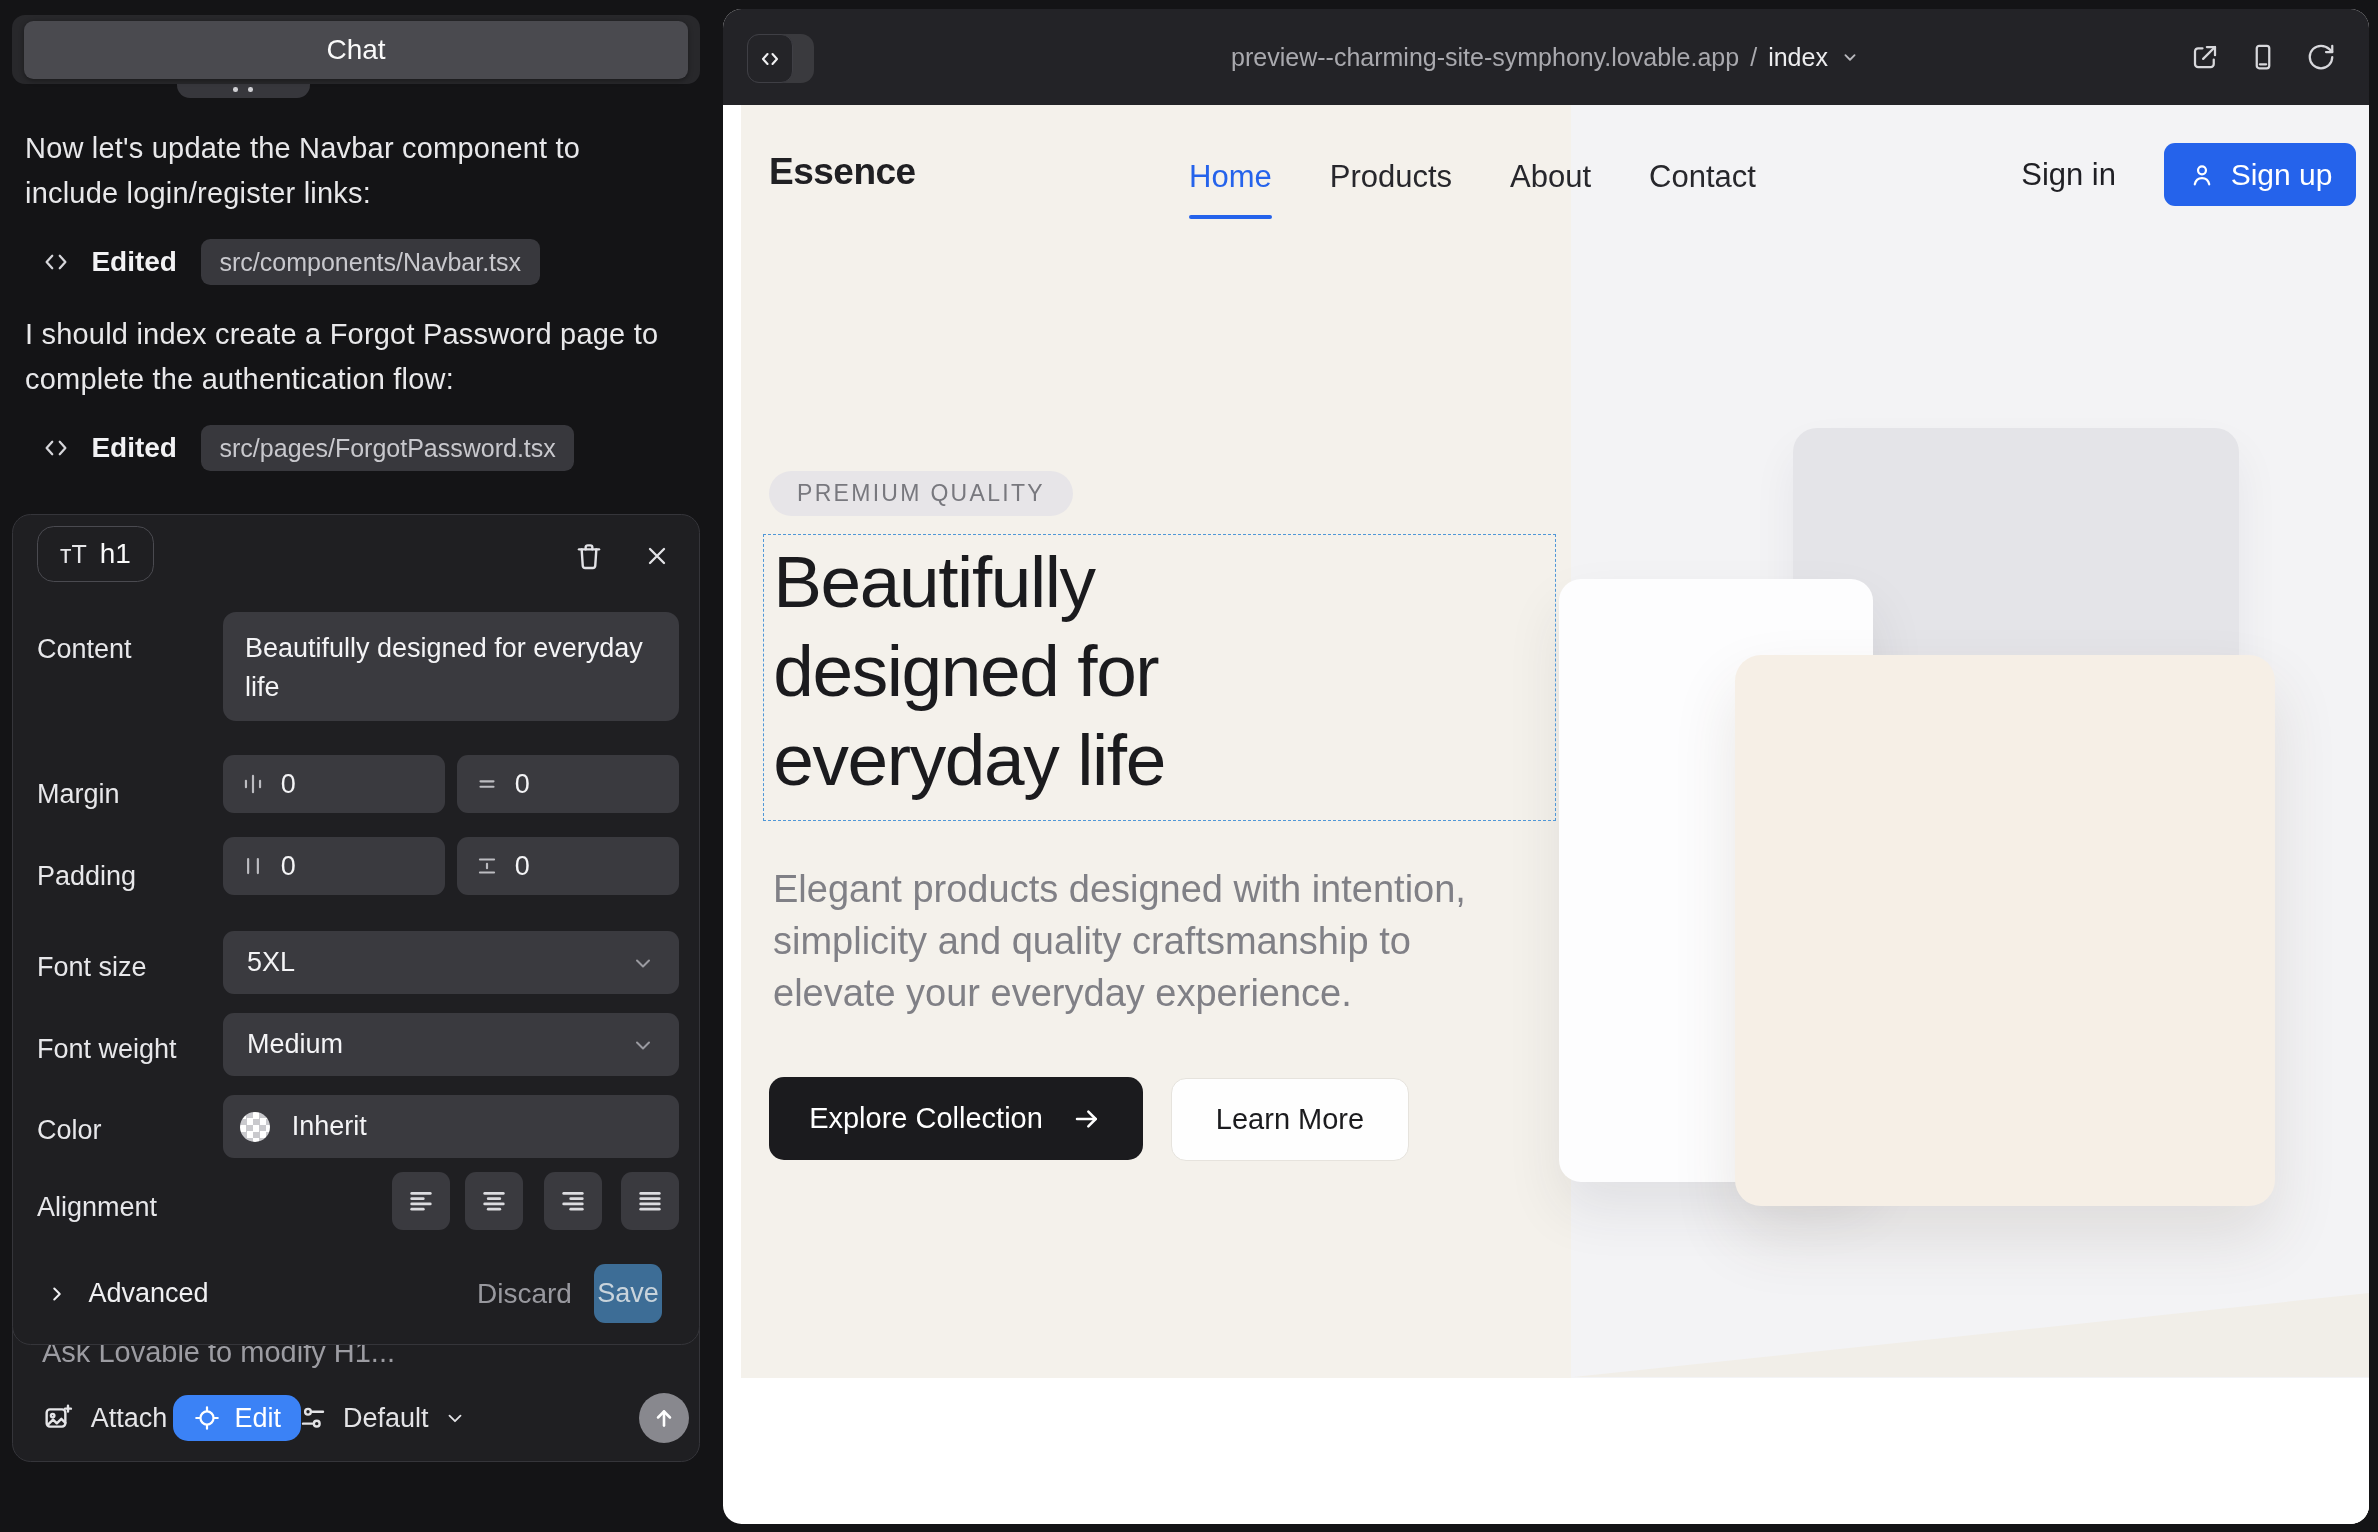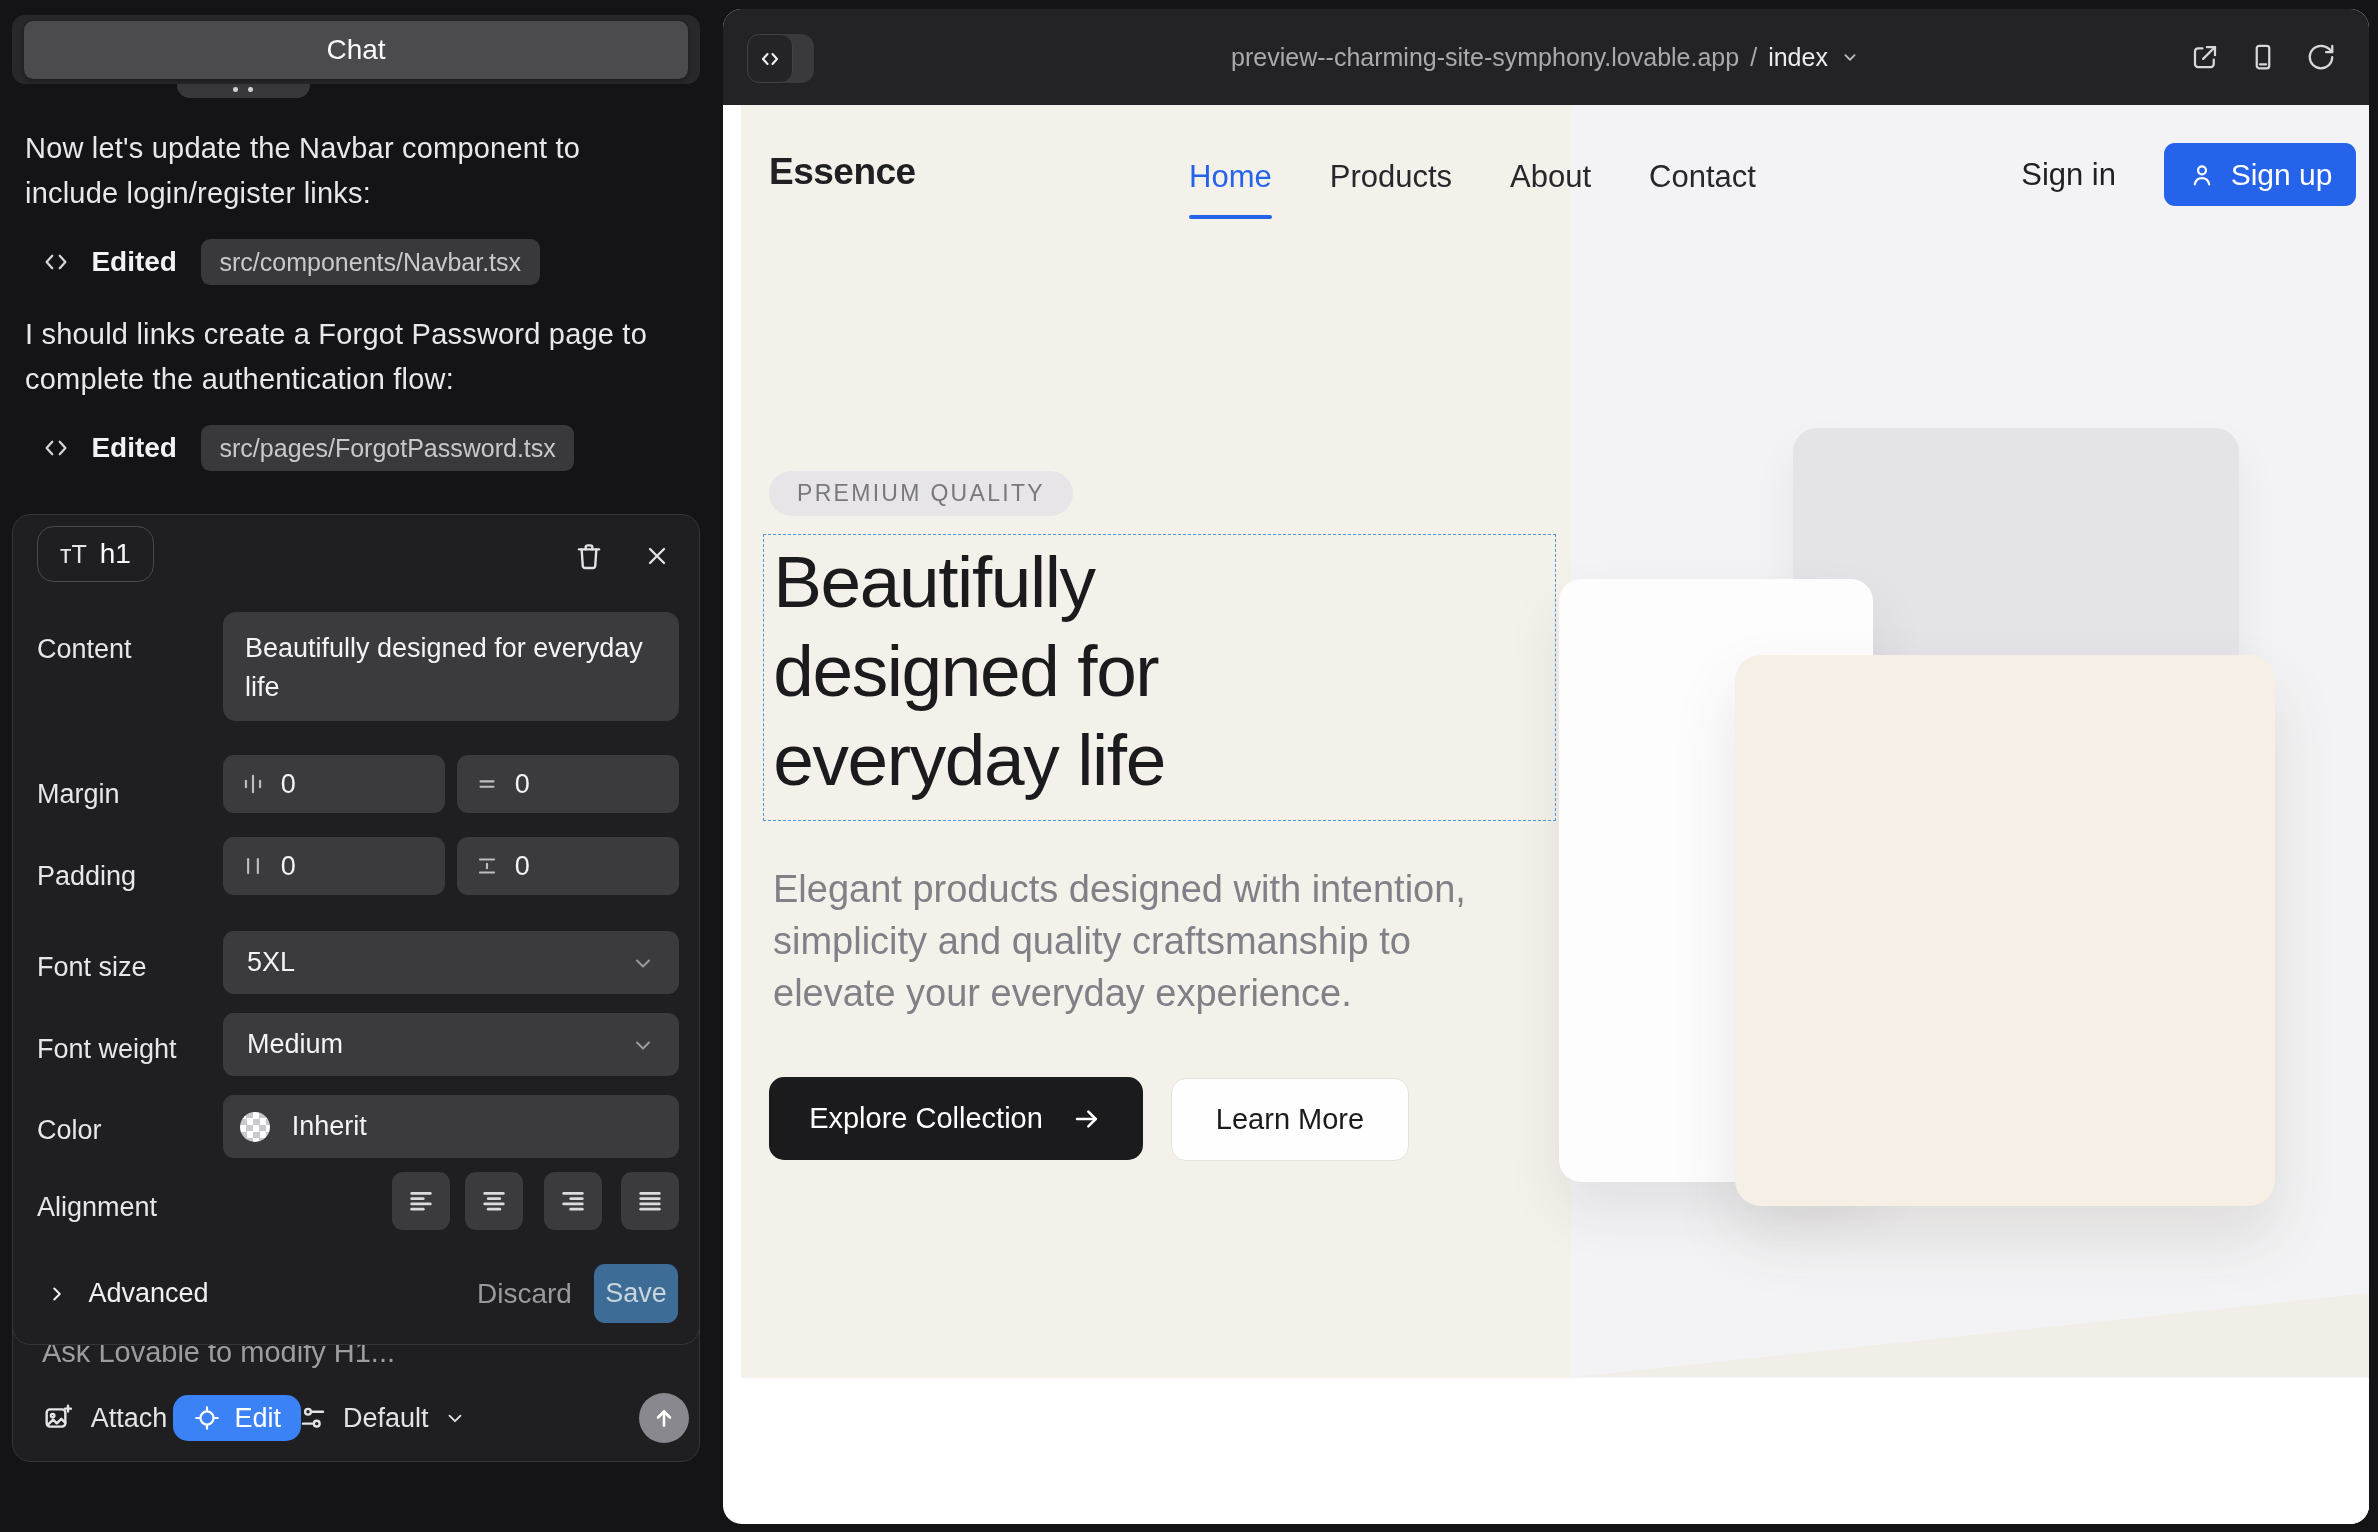--- a/index.html
+++ b/index.html
@@ -46,21 +46,21 @@
   .select-box { left:210px; top:0; width:456px; height:63px; padding:0 24px; justify-content:space-between; cursor:pointer; }
   .chev { color:#9a9aa0; }
 
   .swatch { width:30px; height:30px; border-radius:50%; margin-right:22px; background-color:#fff; background-image:repeating-conic-gradient(#c9c9cd 0% 25%, #ffffff 0% 50%); background-size:13px 13px; flex:0 0 auto; }
 
   .align-btn { position:absolute; top:657px; width:58px; height:58px; background:#3a3a3f; border-radius:11px; display:flex; align-items:center; justify-content:center; color:#dcdce0; cursor:pointer; }
 
   .advanced-row { position:absolute; left:0; top:748px; width:688px; height:61px; }
   .advanced-toggle { position:absolute; left:33px; top:0; height:61px; display:flex; align-items:center; gap:20.4px; color:#f0f0f2; font-size:27px; font-weight:500; cursor:pointer; }
   .discard-btn { position:absolute; left:464px; top:0; height:61px; display:flex; align-items:center; font-size:28px; color:#98989e; cursor:pointer; }
-  .save-btn { position:absolute; left:581px; top:0.9px; width:84px; height:59px; background:#3d6d96; border-radius:11px; display:flex; align-items:center; justify-content:center; font-size:27px; color:#c9d4dc; cursor:pointer; }
+  .save-btn { position:absolute; left:581px; top:0.9px; width:68px; height:59px; background:#3d6d96; border-radius:11px; display:flex; align-items:center; justify-content:center; font-size:27px; color:#c9d4dc; cursor:pointer; }
 
   
   .composer-card { position:absolute; left:12px; top:1302px; width:688px; height:160px; background:#1f1f22; border:0.9px solid #35353a; border-radius:18.6px; }
   .composer-placeholder { position:absolute; left:29px; top:33px; font-size:29px; color:#9c9ca2; }
   .composer-row { position:absolute; left:0; bottom:16.7px; width:688px; height:52px; }
   .attach-btn { position:absolute; left:29px; top:0; height:52px; display:flex; align-items:center; gap:16.7px; color:#e5e5e8; font-size:27px; cursor:pointer; }
   .edit-btn { position:absolute; left:160px; top:2.8px; height:46px; padding:0 20.4px; background:#3b82f6; border-radius:15px; display:flex; align-items:center; gap:13px; color:#fff; font-size:27px; cursor:pointer; }
   .mode-btn { position:absolute; left:285px; top:0; height:52px; display:flex; align-items:center; gap:15px; color:#e3e3e6; font-size:27px; cursor:pointer; }
   .send-btn { position:absolute; left:626px; top:0.9px; width:50px; height:50px; border-radius:50%; background:#88888e; display:flex; align-items:center; justify-content:center; color:#fff; cursor:pointer; }
 
@@ -128,21 +128,21 @@
       <span class="code-icon-sm">
         <svg width="30" height="30" viewBox="0 0 24 24" fill="none" stroke="currentColor" stroke-width="1.8" stroke-linecap="round" stroke-linejoin="round">
             <polyline points="9 7 4.5 12 9 17"></polyline>
             <polyline points="15 7 19.5 12 15 17"></polyline>
           </svg>
       </span>
       <span class="edited-label">Edited</span>
       <span class="file-pill">src/components/Navbar.tsx</span>
     </div>
 
-    <div class="chat-msg msg2">I should links create a Forgot Password page to complete the authentication flow:</div>
+    <div class="chat-msg msg2">I should index create a Forgot Password page to complete the authentication flow:</div>
 
     <div class="edited-row row2">
       <span class="code-icon-sm">
         <svg width="30" height="30" viewBox="0 0 24 24" fill="none" stroke="currentColor" stroke-width="1.8" stroke-linecap="round" stroke-linejoin="round">
             <polyline points="9 7 4.5 12 9 17"></polyline>
             <polyline points="15 7 19.5 12 15 17"></polyline>
           </svg>
       </span>
       <span class="edited-label">Edited</span>
       <span class="file-pill">src/pages/ForgotPassword.tsx</span>

